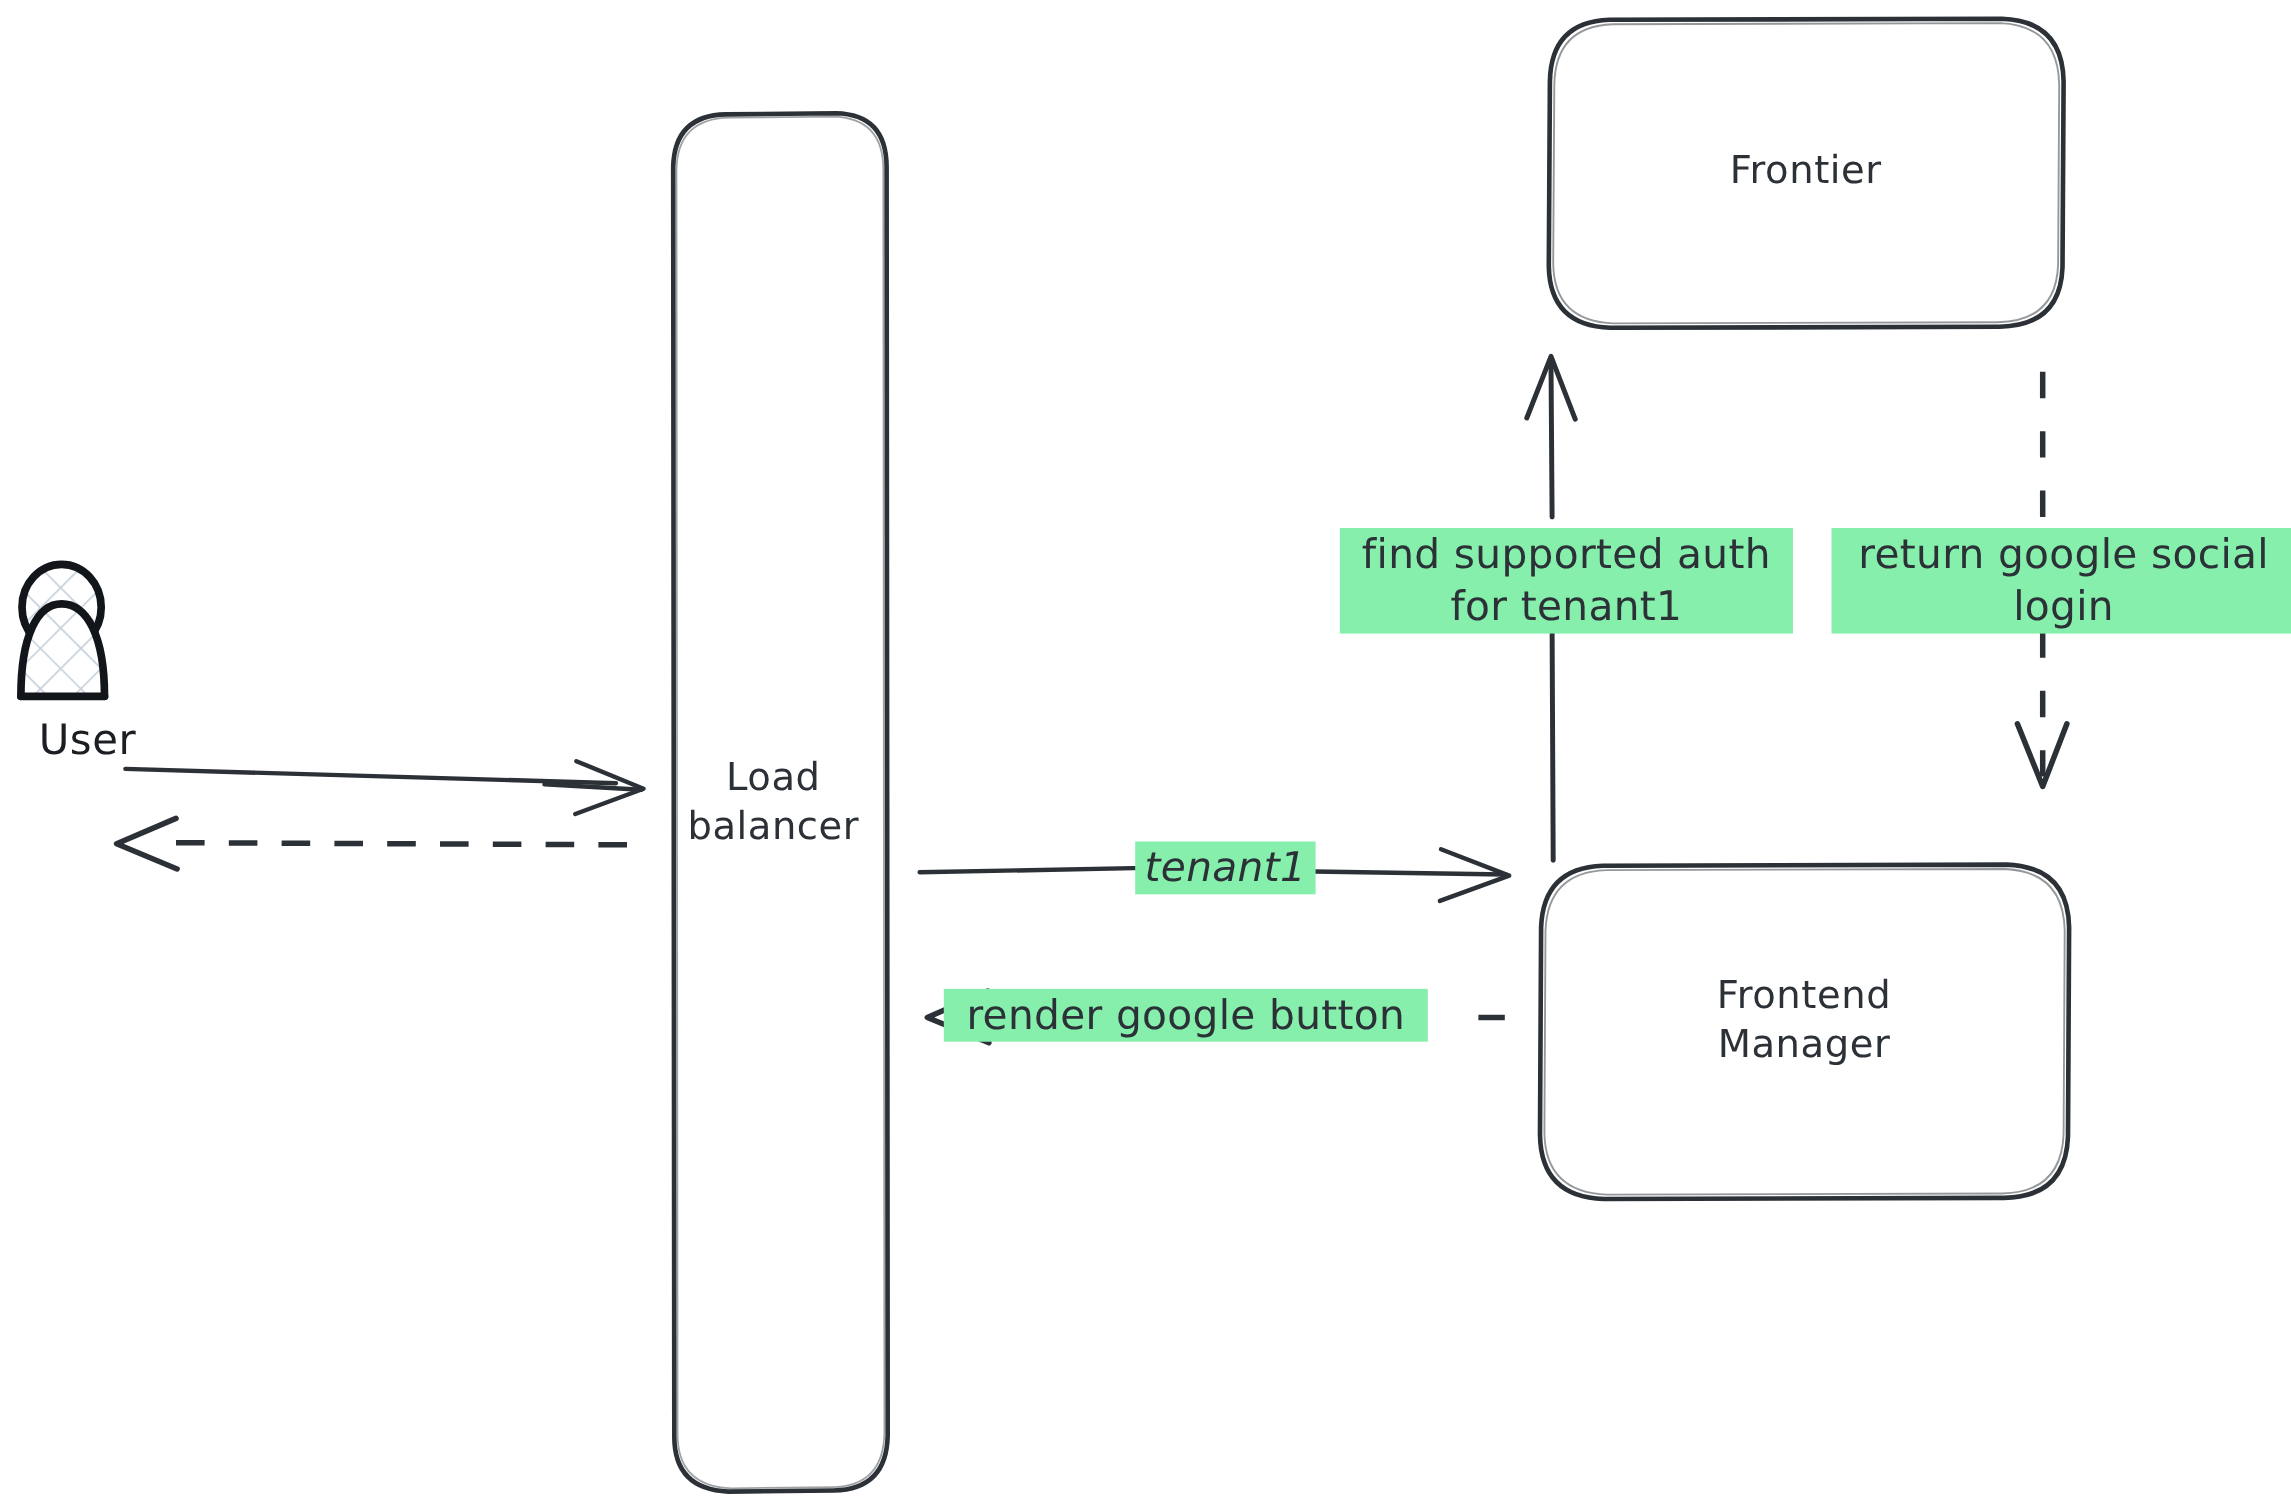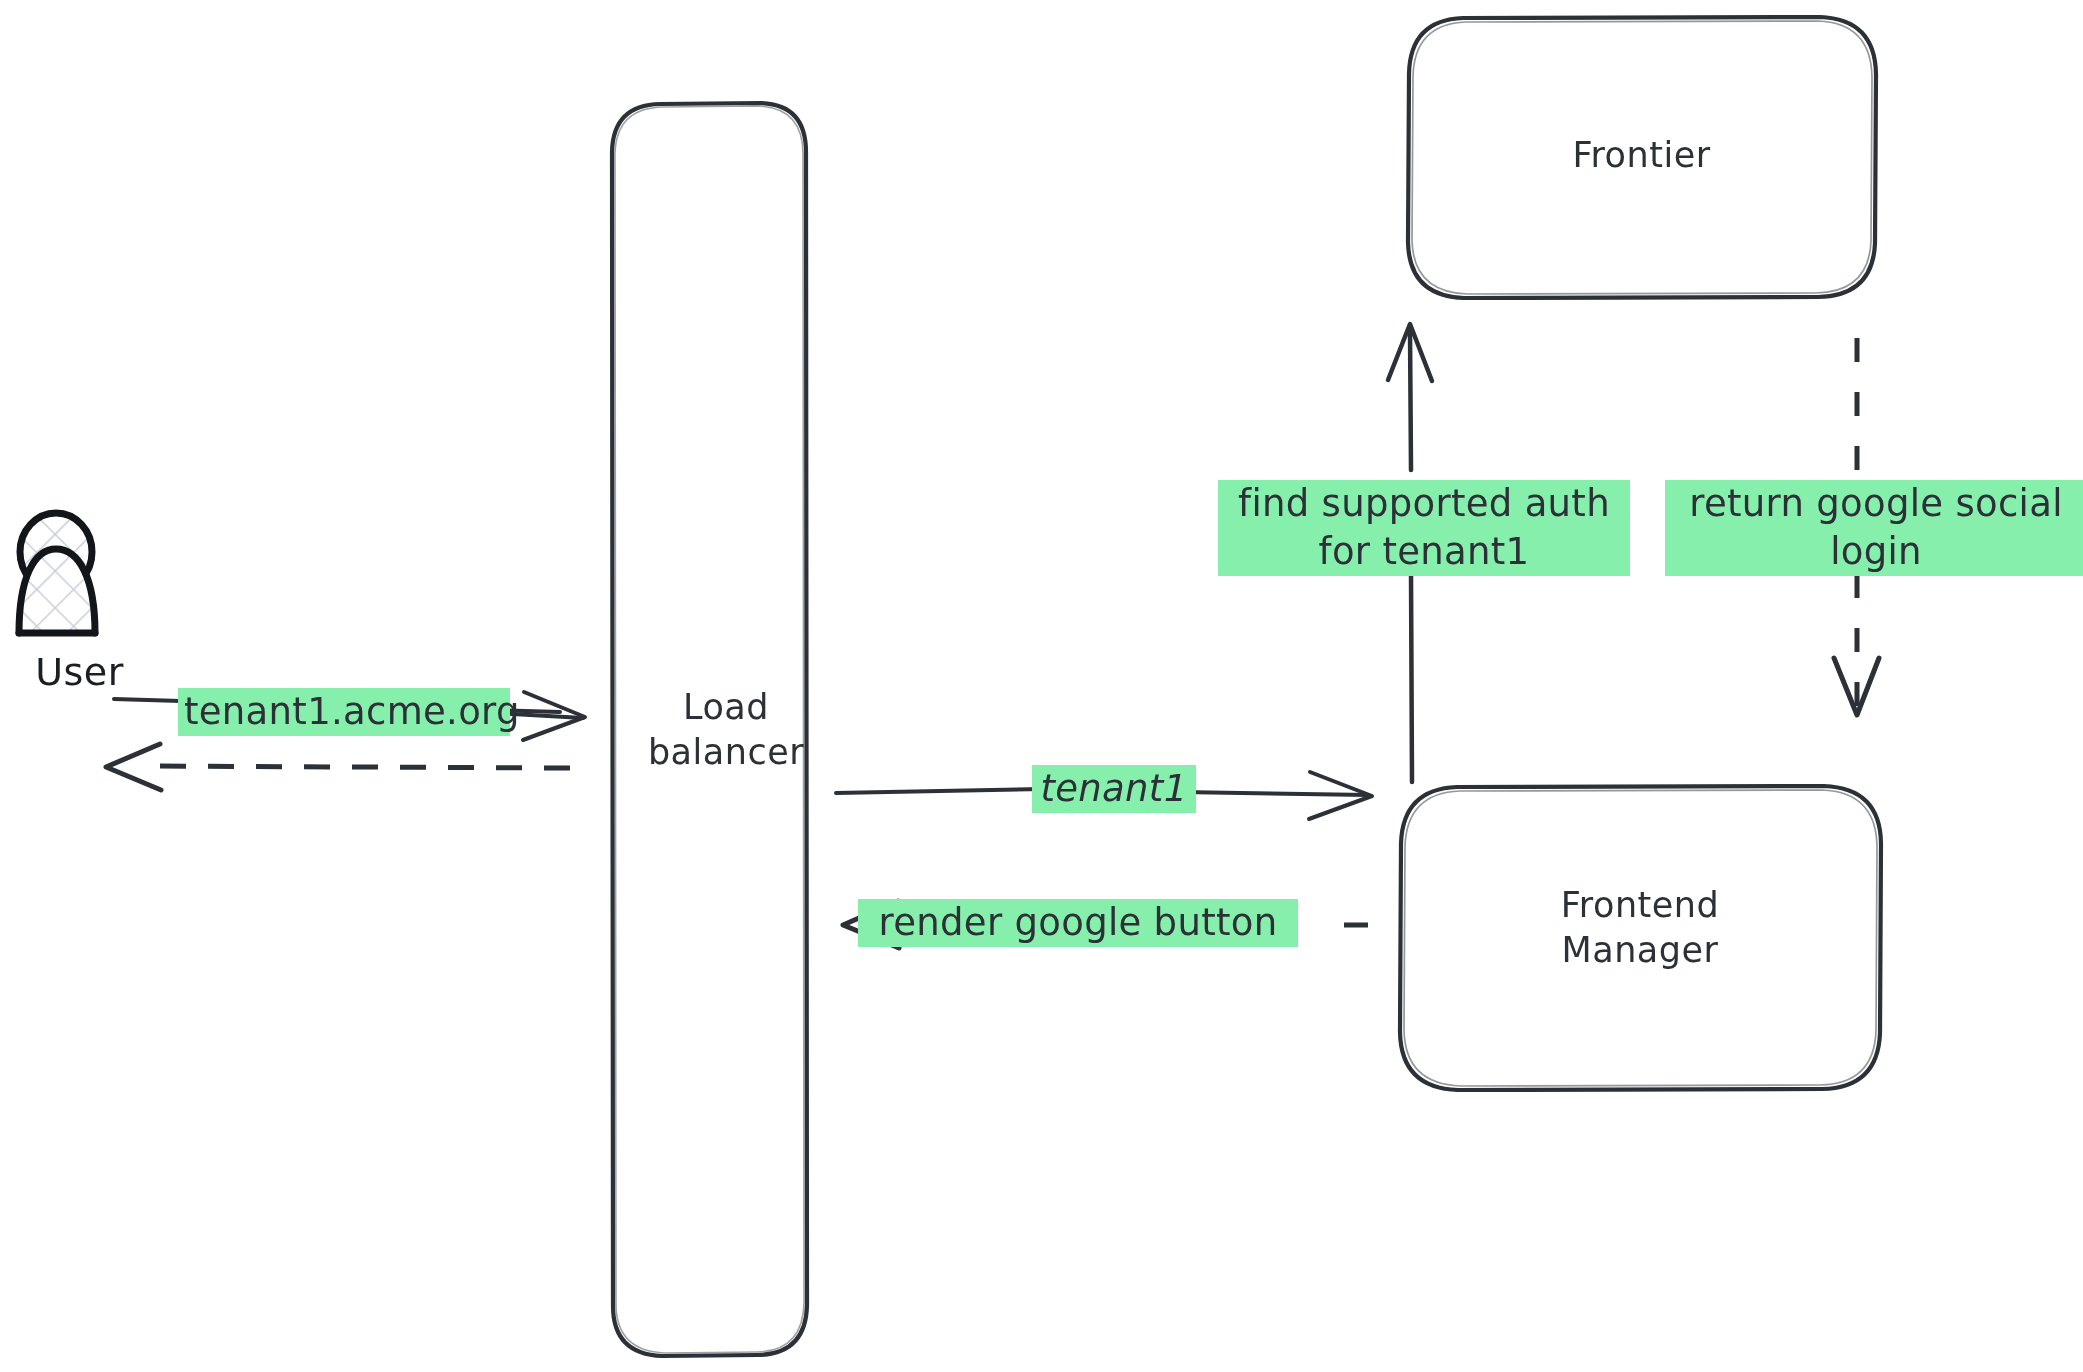--- a/index.html
+++ b/index.html
@@ -142,29 +142,28 @@
 
     <g>
       <path d="M 1857 338 L 1857 472" fill="none" stroke="#2b3137" stroke-width="5" stroke-linecap="butt" stroke-dasharray="24 30"></path>
       <path d="M 1857 574 L 1857 708" fill="none" stroke="#2b3137" stroke-width="5" stroke-linecap="butt" stroke-dasharray="24 30"></path>
       <path d="M 1834 658 L 1857 715 L 1879 658" fill="none" stroke="#2b3137" stroke-width="5" stroke-linecap="round" stroke-linejoin="round"></path>
     </g>
   </svg>
 
   <div class="actor-caption" style="left:0px; top:650px; width:135px;">User</div>
 
-  <div class="node-label" style="left:612px; top:685px; width:182px;padding-left:23px;">Load
+  <div class="node-label" style="left:612px; top:685px; width:182px;">Load
 balancer</div>
 
   <div class="node-label" style="left:1408px; top:133px; width:467px;">Frontier</div>
 
   <div class="node-label" style="left:1400px; top:883px; width:480px;">Frontend
 Manager</div>
 
-  <div class="edge-label" style="left:178px; top:688px; width:320px;">tenant1.acme.org</div>
 
   <div class="edge-label" style="left:1032px; top:765px; width:152px;font-style:italic;">tenant1</div>
 
   <div class="edge-label" style="left:858px; top:899px; width:428px;">render google button</div>
 
   <div class="edge-label" style="left:1218px; top:480px; width:400px;">find supported auth
 for tenant1</div>
 
   <div class="edge-label" style="left:1665px; top:480px; width:410px;">return google social
 login</div>

